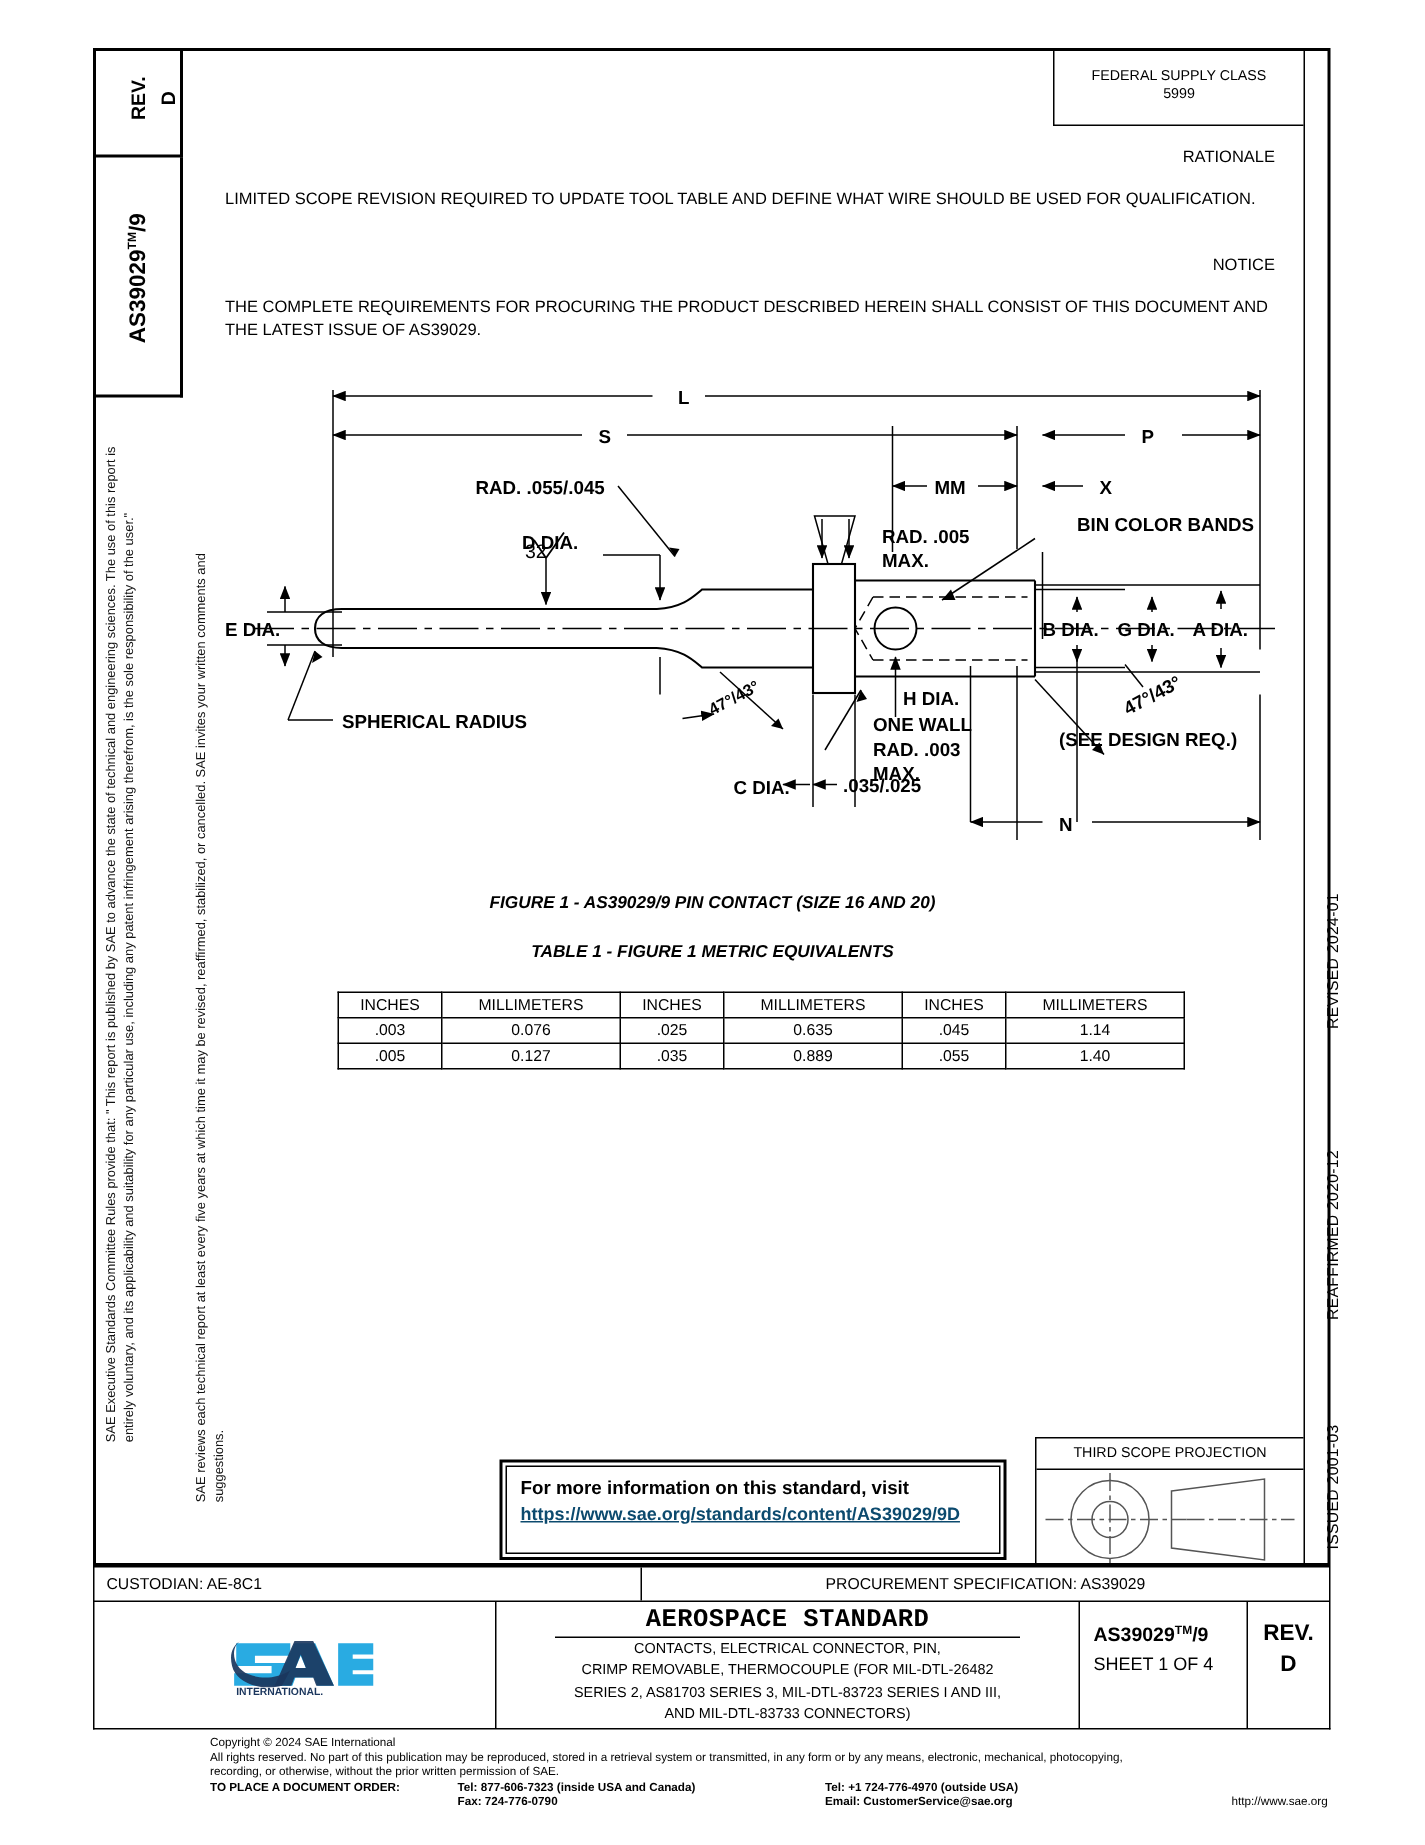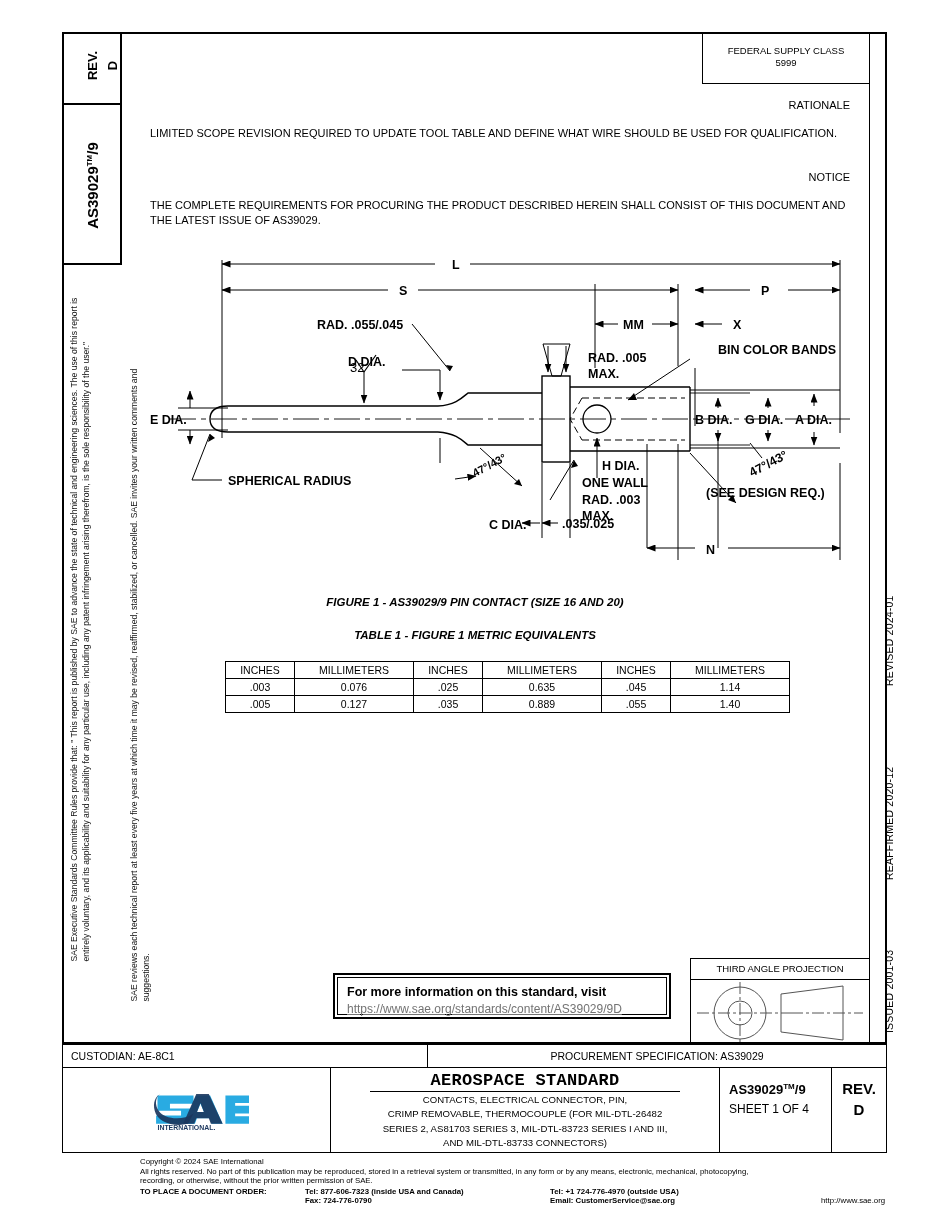--- a/index.html
+++ b/index.html
@@ -26,21 +26,21 @@
   
   .rdate{position:absolute;font-size:10.5px;white-space:nowrap;transform:rotate(-90deg);transform-origin:left top;letter-spacing:.2px;}
   
   .hdr{position:absolute;font-size:11px;line-height:15px;}
   .ctr{text-align:right;}
   
   .cap{position:absolute;width:100%;text-align:center;font-style:italic;font-weight:bold;font-size:11.5px;}
   table.met{position:absolute;left:225px;top:661px;border-collapse:collapse;font-size:10.5px;}
   table.met td,table.met th{border:1px solid #000;padding:1px 4px;text-align:center;font-weight:normal;height:14px;}
   
-  .infobox{position:absolute;left:333px;top:973px;width:338px;height:46px;border:2px solid #000;box-sizing:border-box;padding:2px;}
+  .infobox{position:absolute;left:333px;top:973px;width:338px;height:67px;border:2px solid #000;box-sizing:border-box;padding:2px;}
   .infobox .inner{border:1px solid #000;height:100%;box-sizing:border-box;padding:7px 9px;}
   .infobox .t1{font-weight:bold;font-size:12.5px;}
   .infobox .t2{font-size:12px;color:#1515cc;text-decoration:underline;margin-top:3px;}
   
   .tap{position:absolute;left:690px;top:958px;width:179px;height:86px;border-left:1.2px solid #000;border-top:1.2px solid #000;box-sizing:border-box;}
   .tap .ttl{height:20px;border-bottom:1.2px solid #000;font-size:9.5px;text-align:center;line-height:20px;}
   
   .cust{position:absolute;left:62px;top:1044px;width:825px;height:24px;border:1.5px solid #000;border-top:1.5px solid #000;box-sizing:border-box;}
   .cust .c1{position:absolute;left:0;top:0;width:365px;height:100%;border-right:1.5px solid #000;box-sizing:border-box;padding:5px 8px;font-size:10.5px;}
   .cust .c2{position:absolute;left:365px;top:0;right:0;height:100%;box-sizing:border-box;padding:5px 0;font-size:10.5px;text-align:center;}
@@ -283,26 +283,26 @@
         <td>0.889</td>
         <td>.055</td>
         <td>1.40</td>
       </tr>
     </tbody>
   </table>
 
   <div class="infobox">
     <div class="inner">
       <div class="t1">For more information on this standard, visit</div>
-      <a class="t2" href="#" style="display:block;color:#737373;">https://www.sae.org/standards/content/AS39029/9D</a>
+      <a class="t2" href="#" style="display:block;color:#0c4a6e;font-weight:bold;">https://www.sae.org/standards/content/AS39029/9D</a>
     </div>
   </div>
 
   <div class="tap">
-    <div class="ttl">THIRD ANGLE PROJECTION</div>
+    <div class="ttl">THIRD SCOPE PROJECTION</div>
     <svg width="177" height="64">
       <g stroke="#555" fill="none" stroke-width="1">
         <line x1="6" y1="33" x2="100" y2="33" stroke-dasharray="12,3,3,3"></line>
         <line x1="100" y1="33" x2="172" y2="33" stroke-dasharray="12,3,3,3"></line>
         <line x1="49" y1="2" x2="49" y2="62" stroke-dasharray="12,3,3,3"></line>
         <circle cx="49" cy="33" r="26"></circle>
         <circle cx="49" cy="33" r="12"></circle>
         <path d="M90,14 L152,6 L152,60 L90,52 Z"></path>
       </g>
     </svg>

